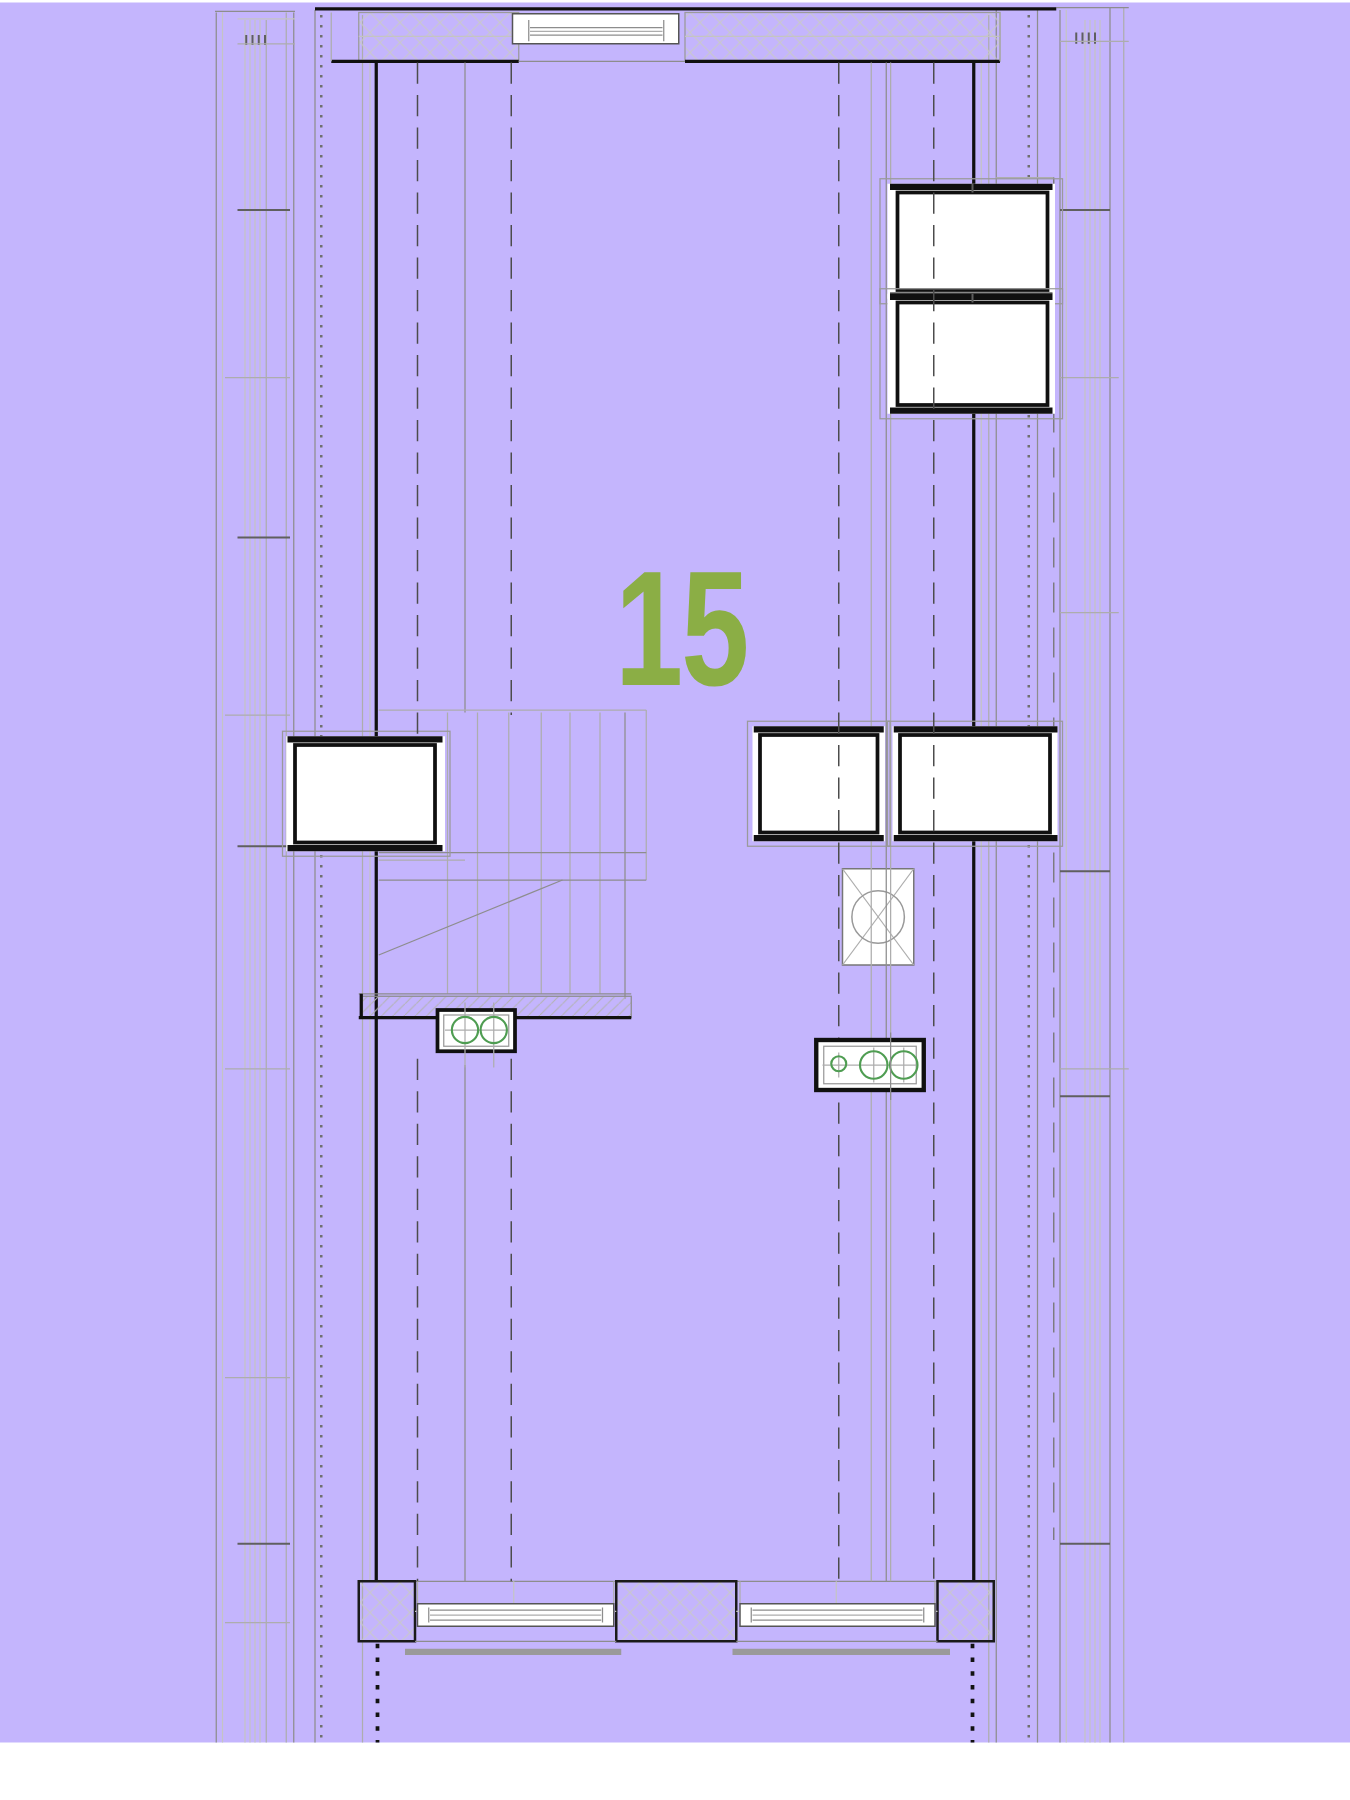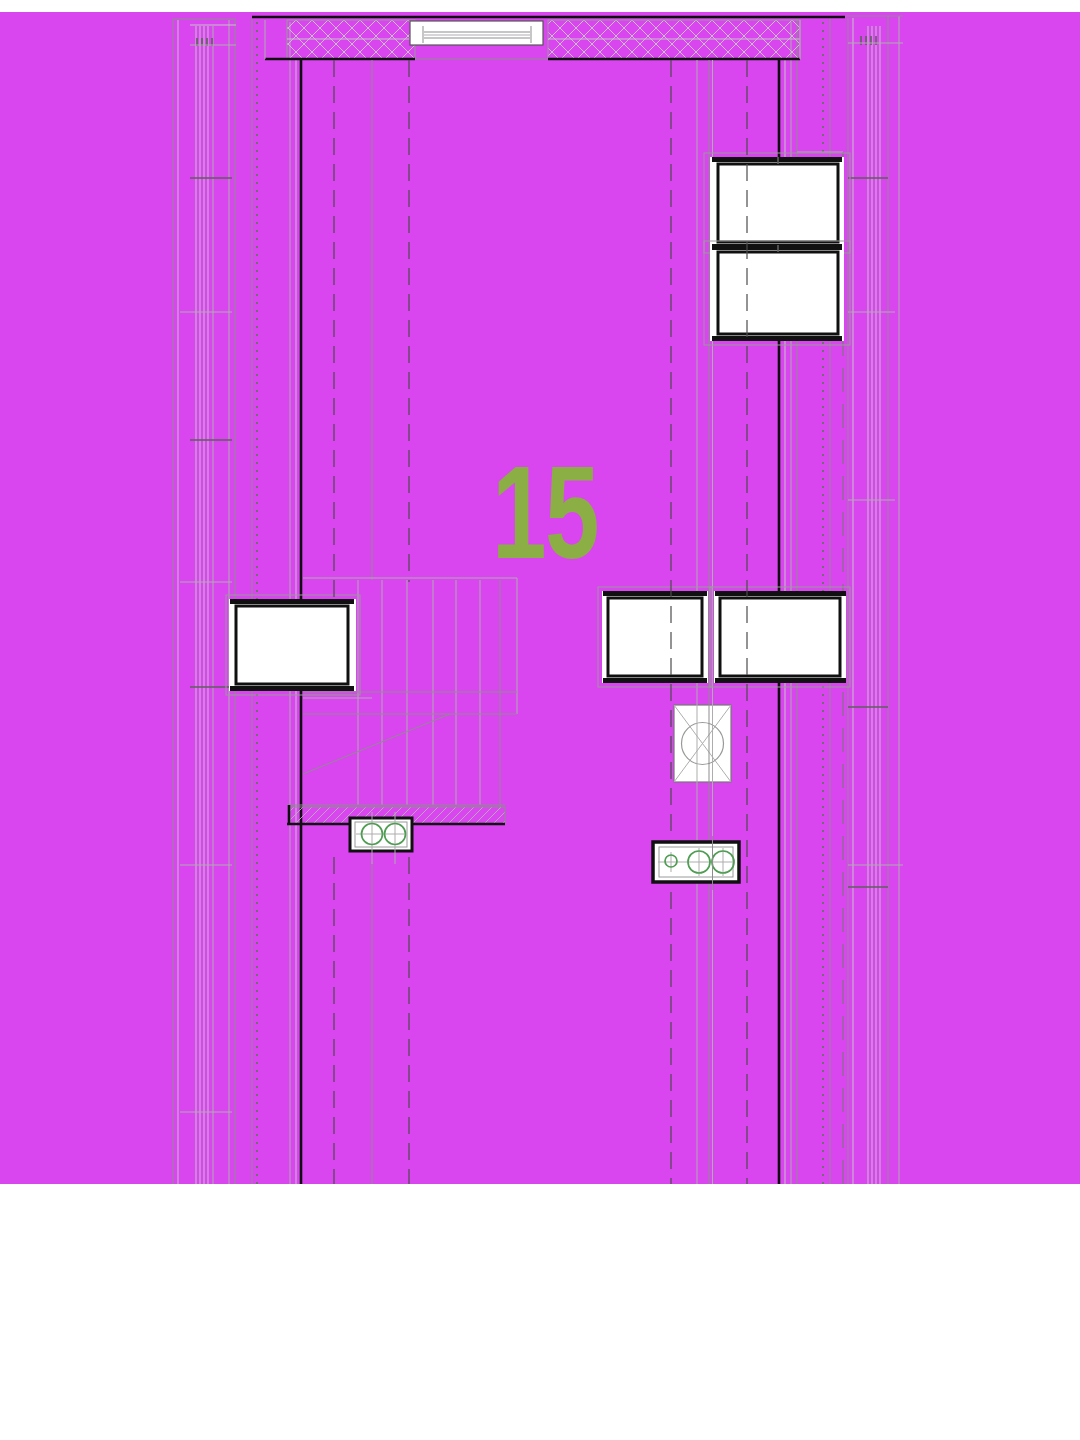--- a/index.html
+++ b/index.html
@@ -1,16 +1,16 @@
 <!DOCTYPE html>
 <html><head>
 <meta charset="utf-8">
 <style>
   html,body{margin:0;padding:0;background:#ffffff;}
-  .stage{position:relative;width:1080px;height:1172px;margin:12px auto;background:#d946ef;overflow:hidden;
+  .stage{position:relative;width:1080px;height:1392px;margin:2px auto;background:#c4b5fd;overflow:hidden;
          font-family:"Liberation Sans", sans-serif;}
   svg{display:block;width:1080px;height:1440px;}
   .b2{stroke:#101010;stroke-width:2.6;fill:none;}
   .b3{stroke:#0a0a0a;stroke-width:5;fill:none;}
   .g1{stroke:#8d8d8d;stroke-width:1;fill:none;}
   .g2{stroke:#5f5f5f;stroke-width:1.6;fill:none;}
   .lt{stroke:#c4c4c4;stroke-width:1;fill:none;}
   .lt2{stroke:#adadad;stroke-width:1;fill:none;}
   .dash{stroke:#4c4c4c;stroke-width:1.2;fill:none;stroke-dasharray:17 9;}
   .hid{stroke:#777;stroke-width:1.1;fill:none;stroke-dasharray:24 12;}

